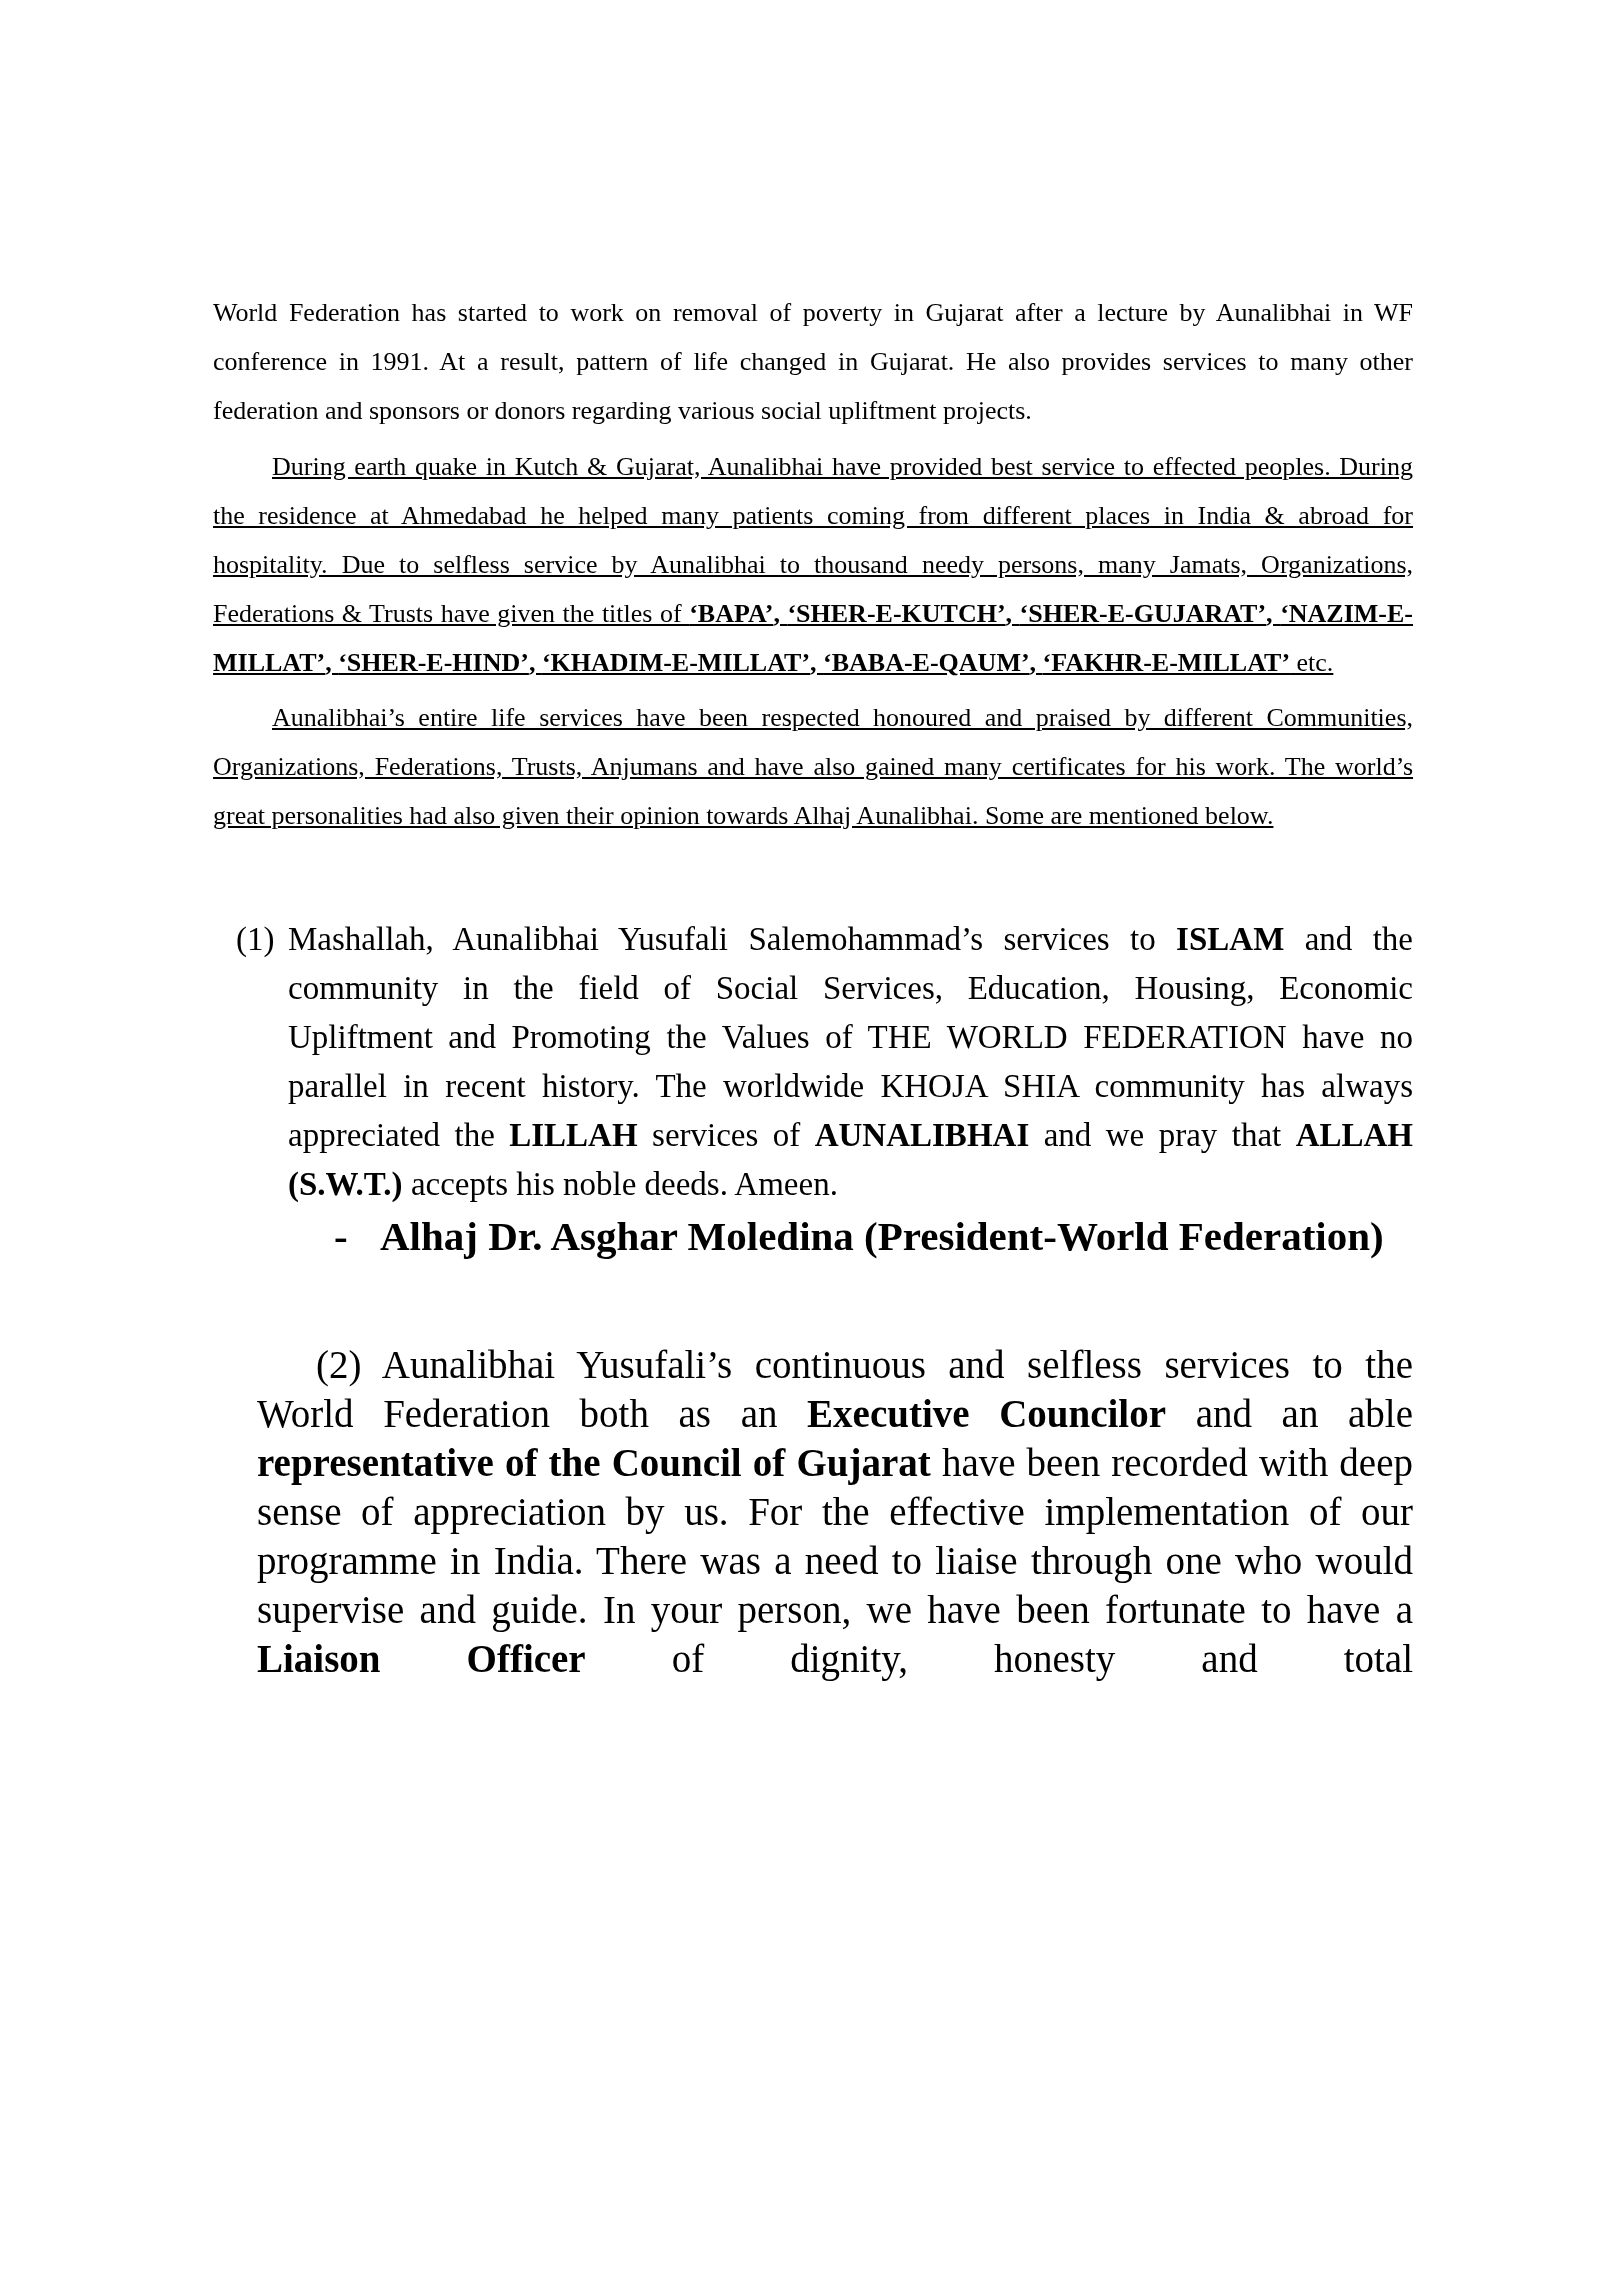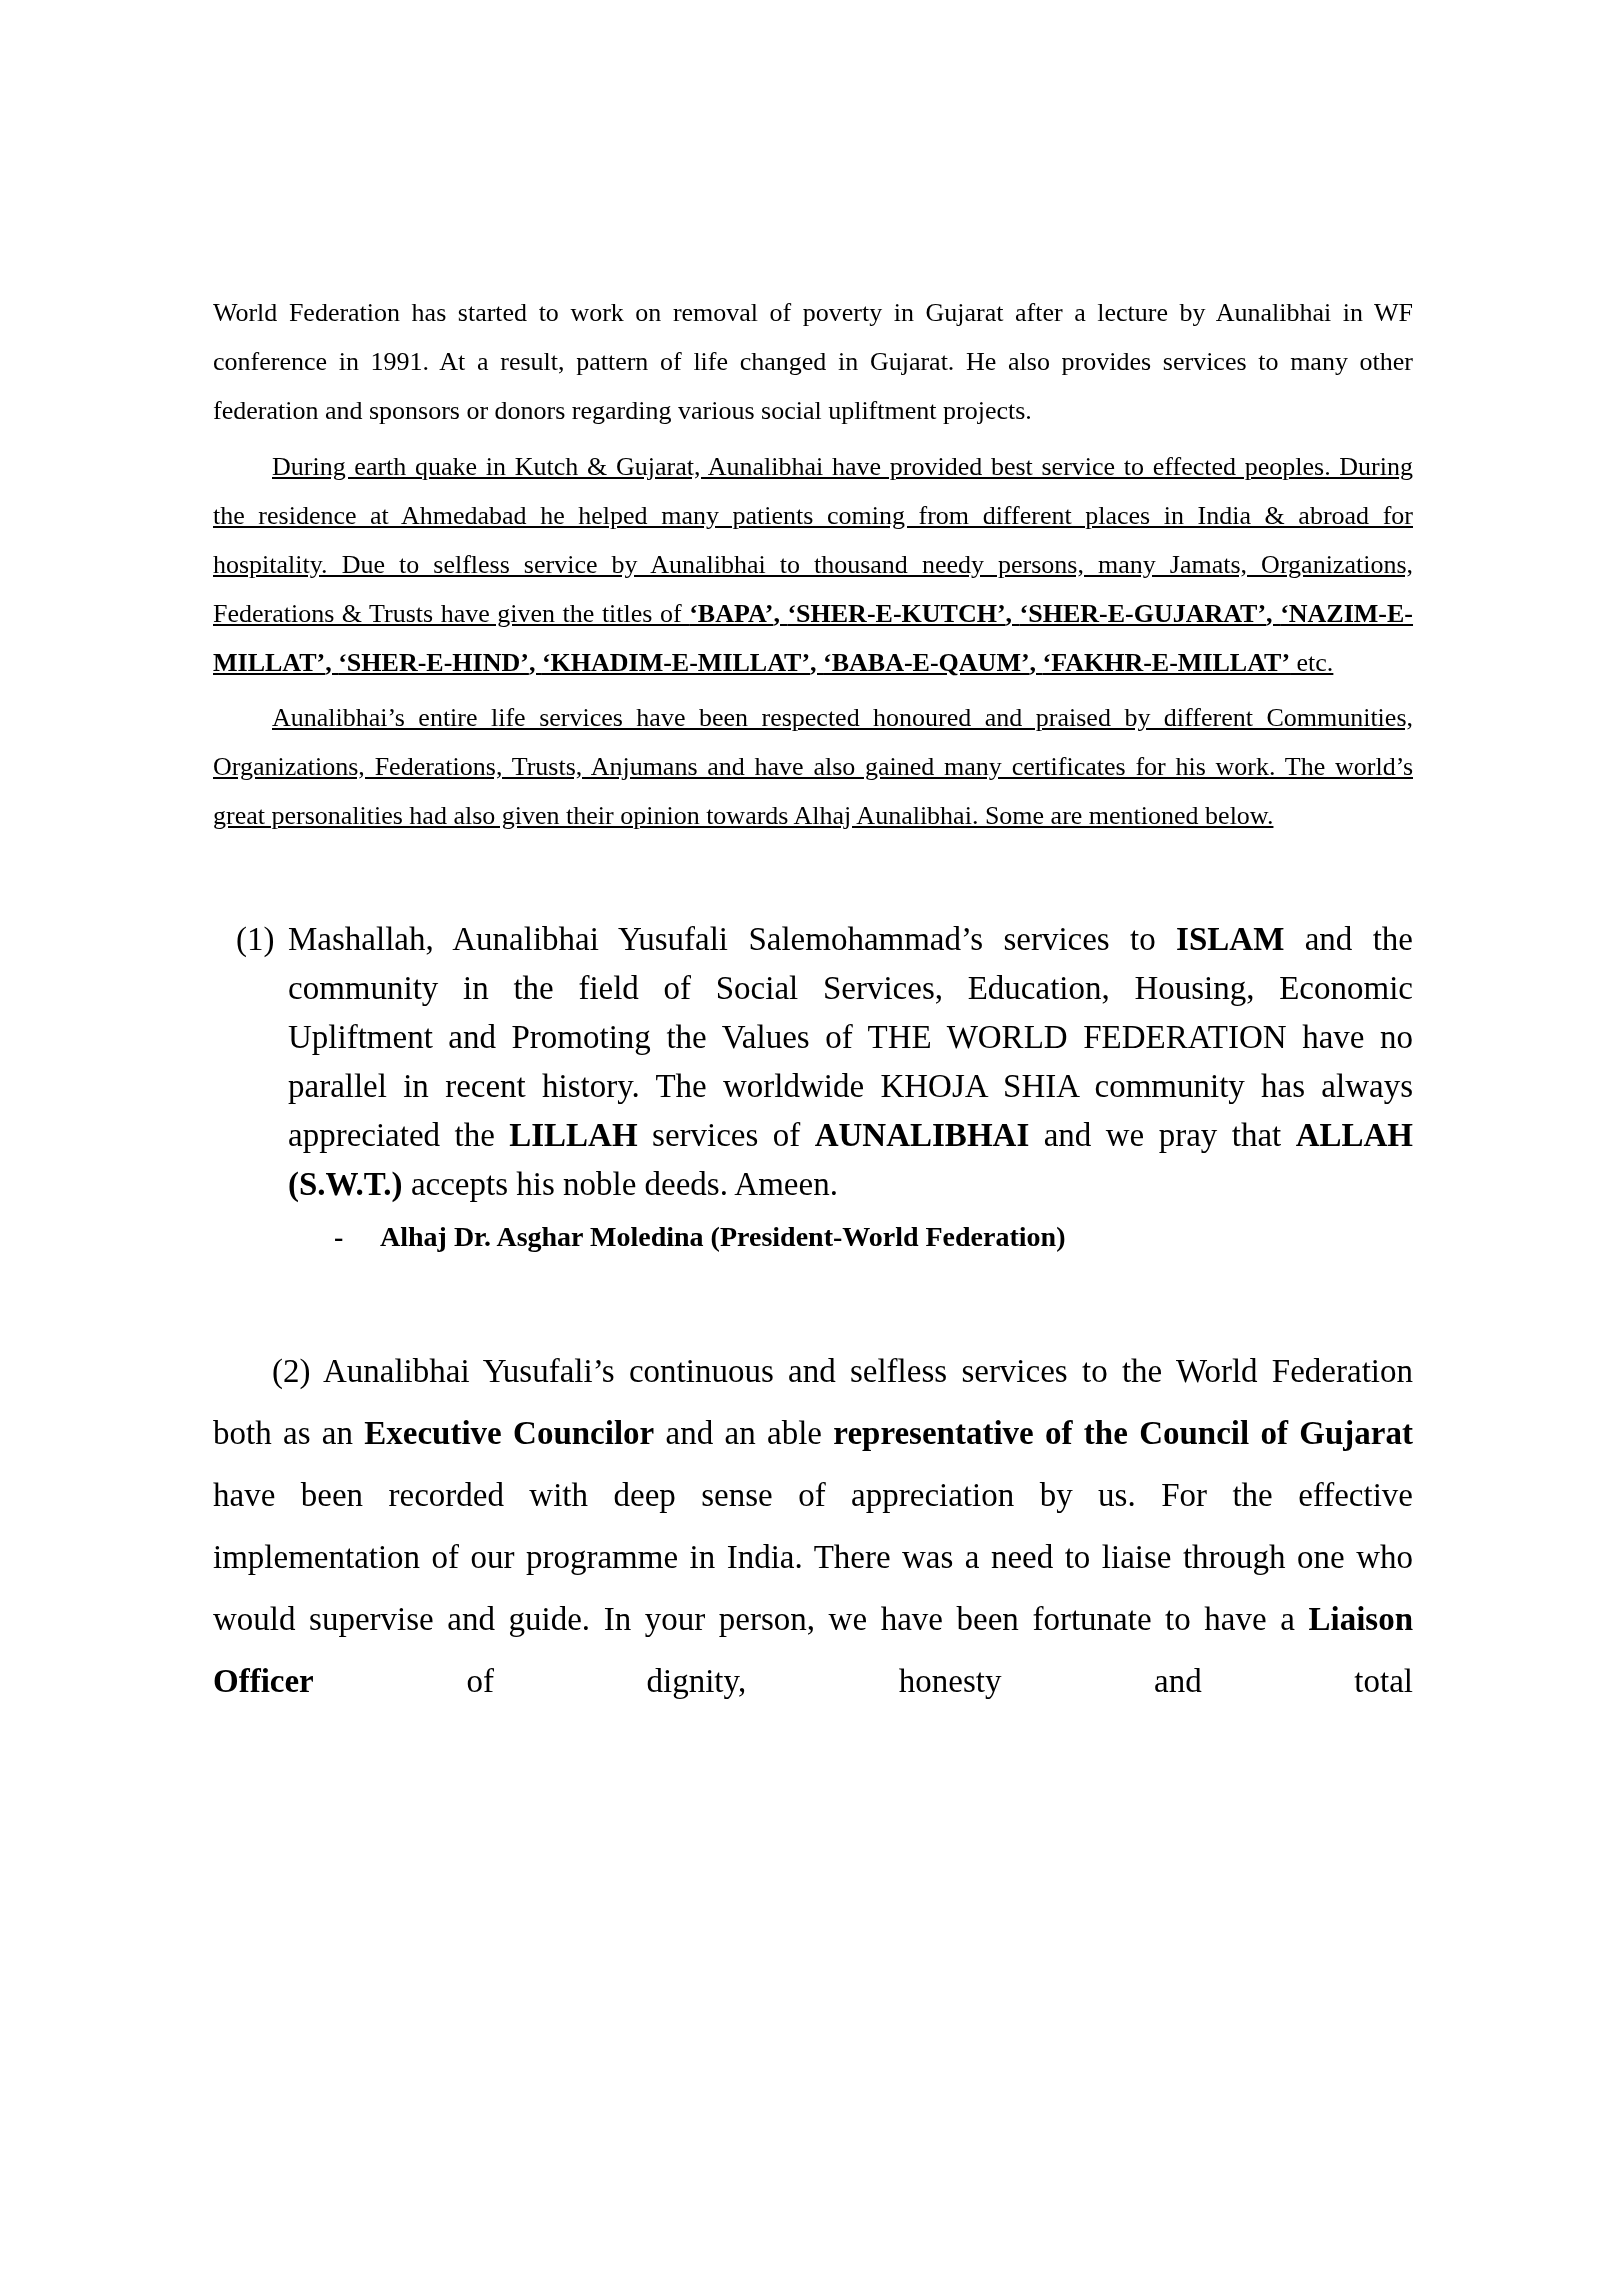--- a/index.html
+++ b/index.html
@@ -5,23 +5,23 @@
   html, body { margin: 0; padding: 0; background: #ffffff; }
   body { width: 1623px; height: 2295px; position: relative; overflow: hidden; color: #000; }
   .page { position: absolute; left: 213px; top: 288px; width: 1200px; font-family: "Liberation Serif", serif; }
   p { margin: 0; text-align: justify; }
   .body-p { font-size: 26px; line-height: 49px; }
   .indent { text-indent: 59px; text-decoration: underline; }
   .gap-s { margin-top: 6.5px; }
   b { font-weight: bold; }
   .list-item { position: relative; margin-top: 75px; padding-left: 75px; font-size: 33px; line-height: 49px; text-align: justify; }
   .list-num { position: absolute; left: 23px; top: 0; }
-  .sig { margin-top: 2.6px; padding-left: 121px; font-size: 28px; line-height: 49px; font-weight: bold; }
+  .sig { margin-top: 2.6px; padding-left: 121px; font-size: 41px; line-height: 49px; font-weight: bold; }
   .sig-dash { display: inline-block; width: 46px; }
-  .para2 { margin-top: 79px; font-size: 33px; line-height: 62px; text-indent: 59px; text-align: justify; }
+  .para2 { margin-top: 79px; font-size: 39px; line-height: 49px; text-indent: 59px; text-align: justify; margin-left: 44px; }
   .last-line-justify { text-align-last: justify; }
 </style>
 </head>
 <body>
 
 <div class="page">
 
   <p class="body-p">World Federation has started to work on removal of poverty in Gujarat after a lecture by Aunalibhai in WF conference in 1991. At a result, pattern of life changed in Gujarat. He also provides services to many other federation and sponsors or donors regarding various social upliftment projects.</p>
 
   <p class="body-p indent gap-s">

